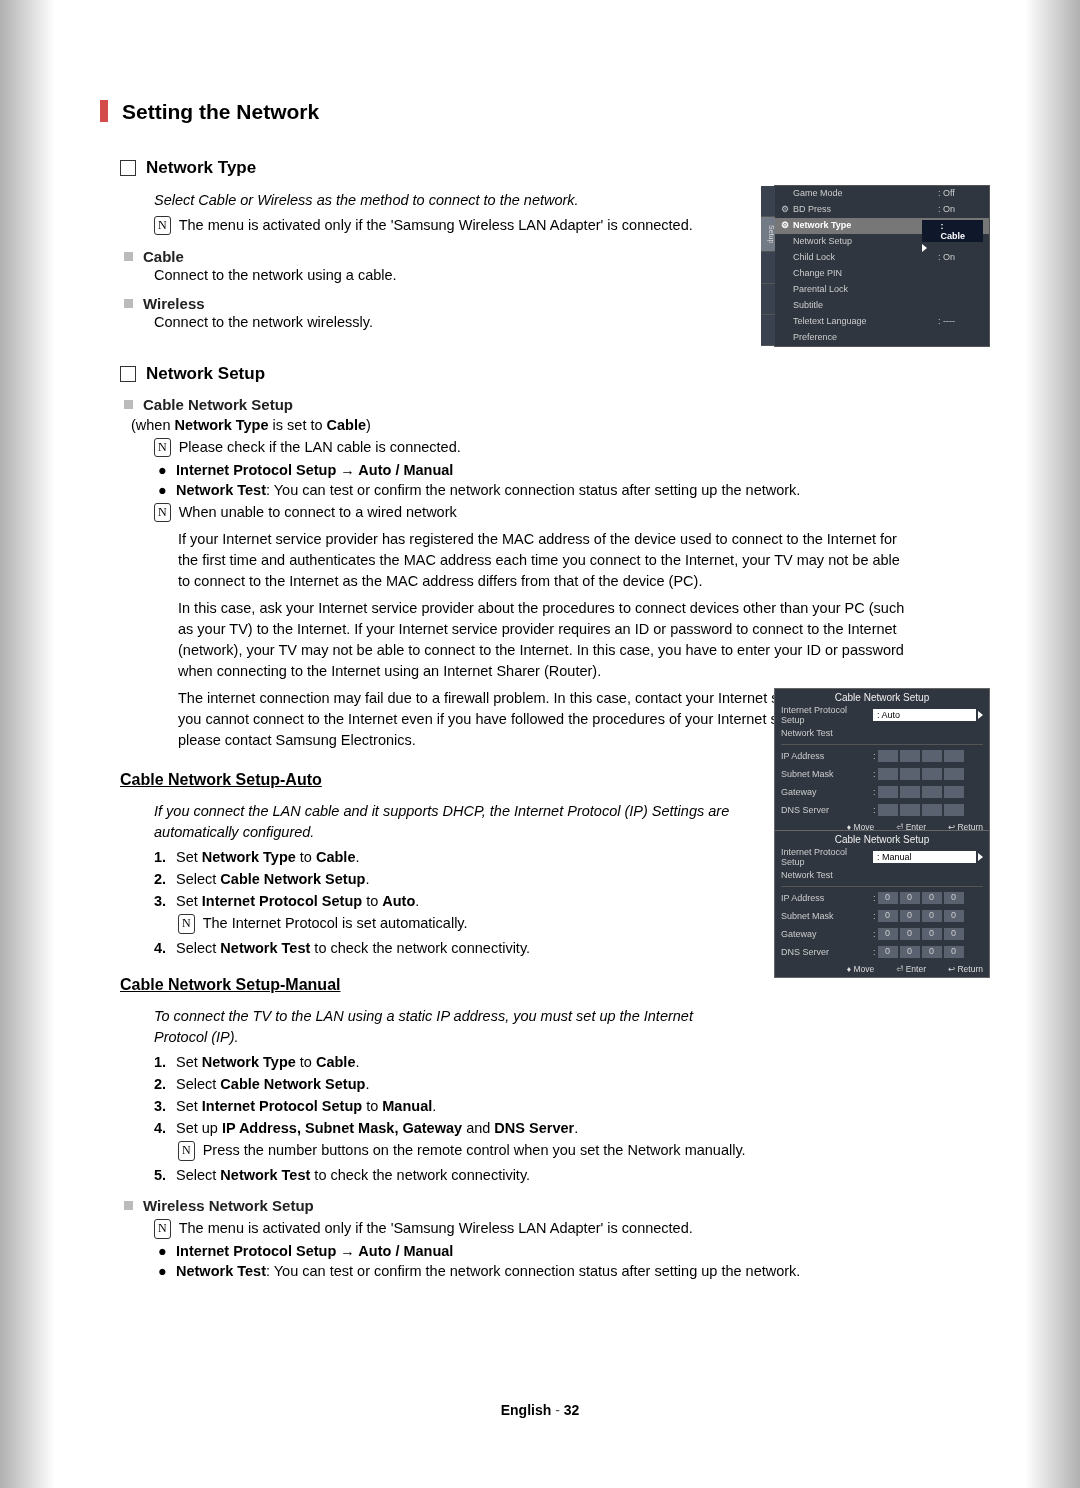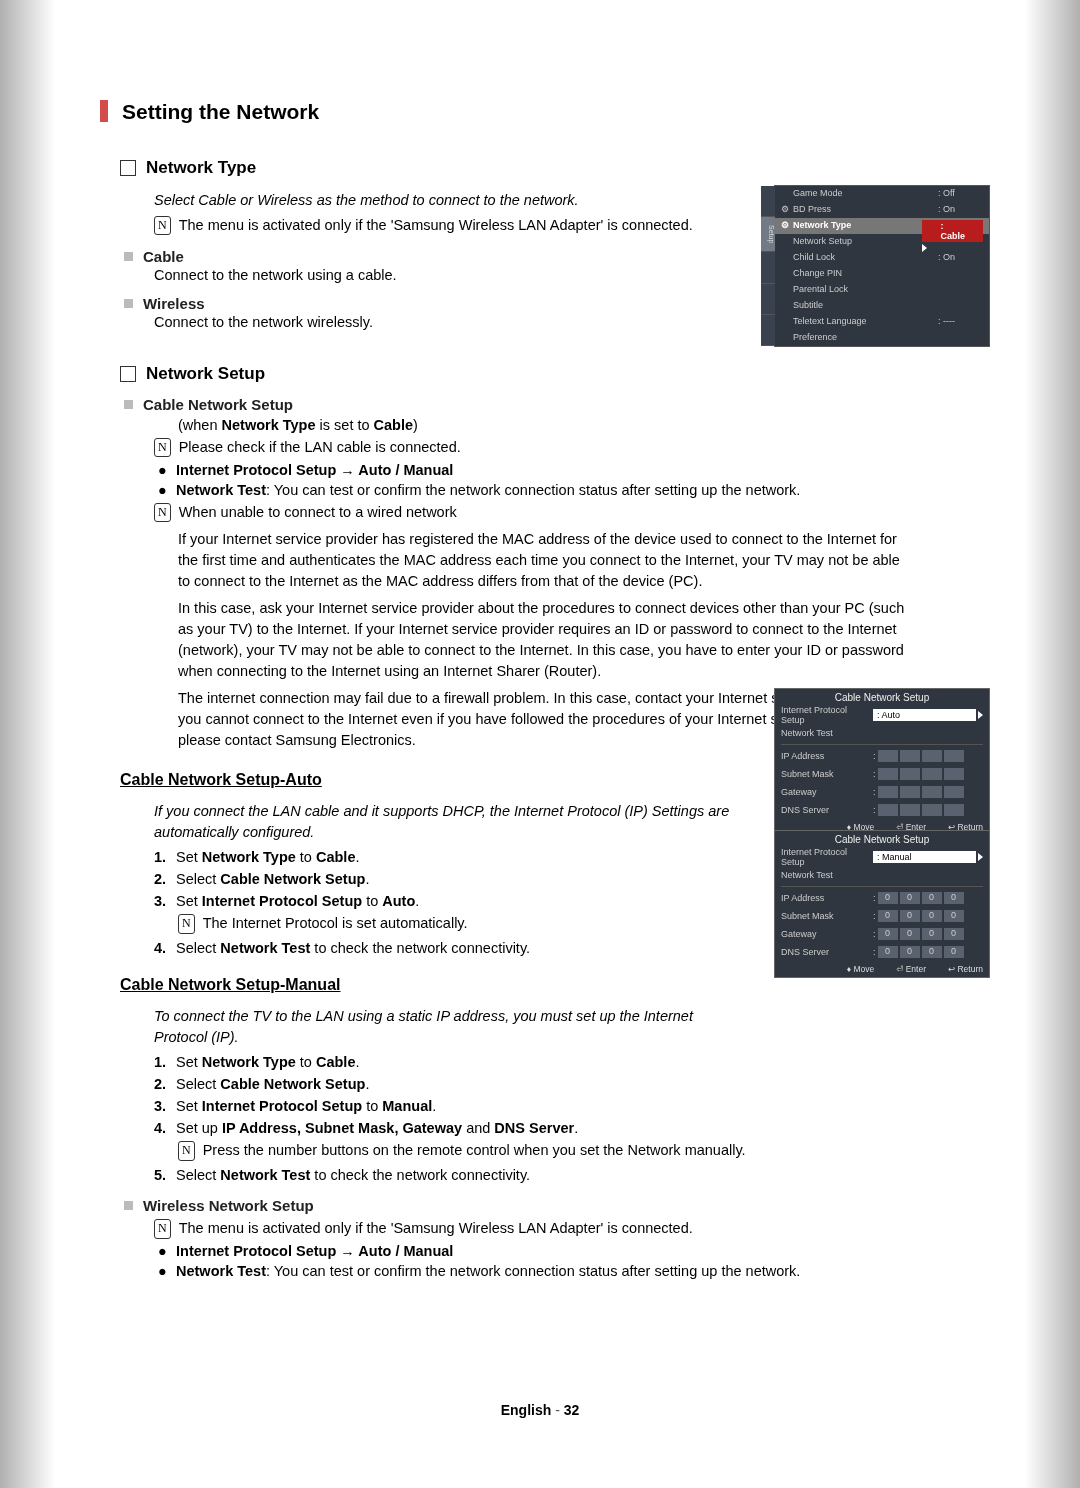--- a/index.html
+++ b/index.html
@@ -79,21 +79,21 @@
     height: 9px;
     background: #bbb;
     margin-right: 10px;
   }
   .sub-body {
     font-size: 14.5px;
     margin-left: 54px;
     margin-top: 2px;
   }
   .indent-text {
-    margin-left: 78px;
+    margin-left: 31px;
     font-size: 14.5px;
     margin-top: 4px;
   }
   .bullet-row {
     display: flex;
     margin-left: 58px;
     font-size: 14.5px;
     margin-top: 4px;
   }
   .bullet-row .dot {
@@ -130,21 +130,21 @@
     background: #2f3640;
     border: 1px solid #555;
     color: #ccc;
     font-size: 9px;
   }
   .osd1 .row { display: flex; align-items: flex-start; padding: 2px 6px; height: 12px; }
   .osd1 .row .l { flex: 0 0 12px; }
   .osd1 .row .m { flex: 1; }
   .osd1 .row .r { flex: 0 0 45px; }
   .osd1 .hl { background: #777; color: #fff; font-weight: bold; }
-  .osd1 .hl .rbox { background: #b91c1c; padding: 1px 18px; display: inline-block; }
+  .osd1 .hl .rbox { background: #0f172a; padding: 1px 18px; display: inline-block; }
   .sidebar {
     position: absolute; left: -14px; top: 0; bottom: 0; width: 14px;
     display: flex; flex-direction: column;
   }
   .sidebar .tab { flex:1; background: #3a4250; border-bottom:1px solid #555; }
   .sidebar .tab.act { background:#727a85; }
   .sidebar .setup { writing-mode: vertical-rl; font-size:7px; color:#ddd; text-align:center; padding:2px 0;}
 
   .osd2 {
     position: absolute;

